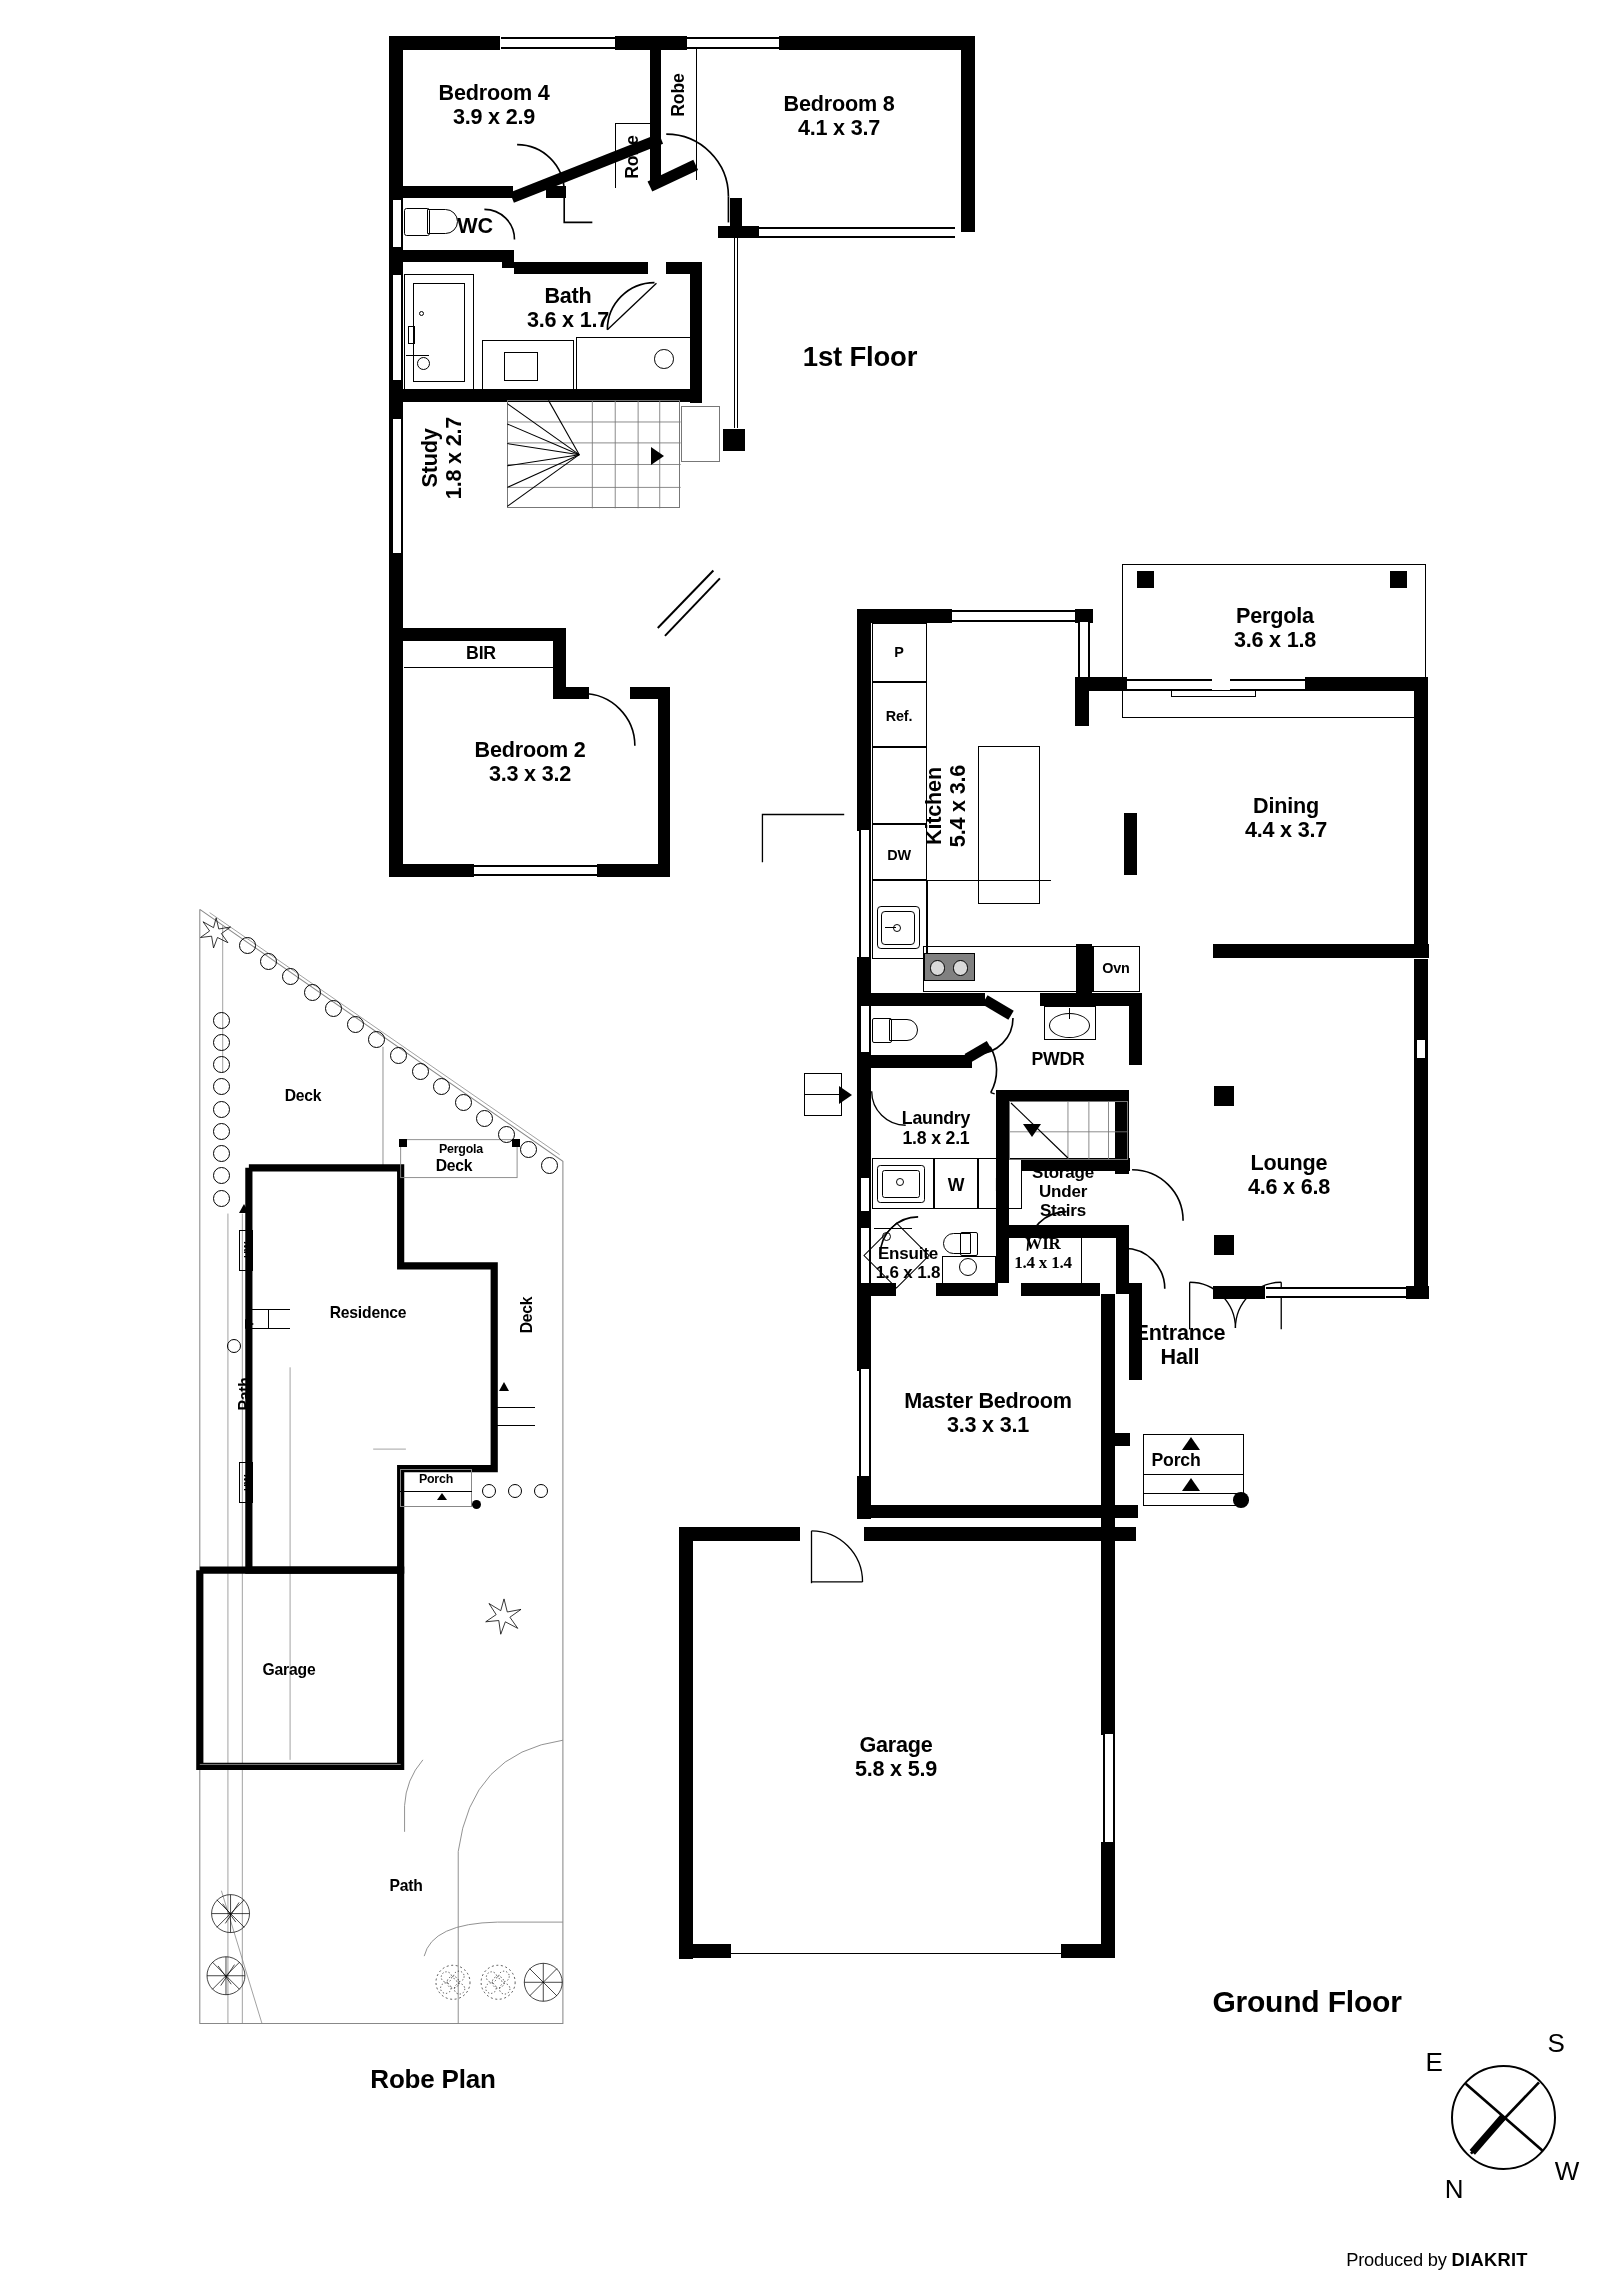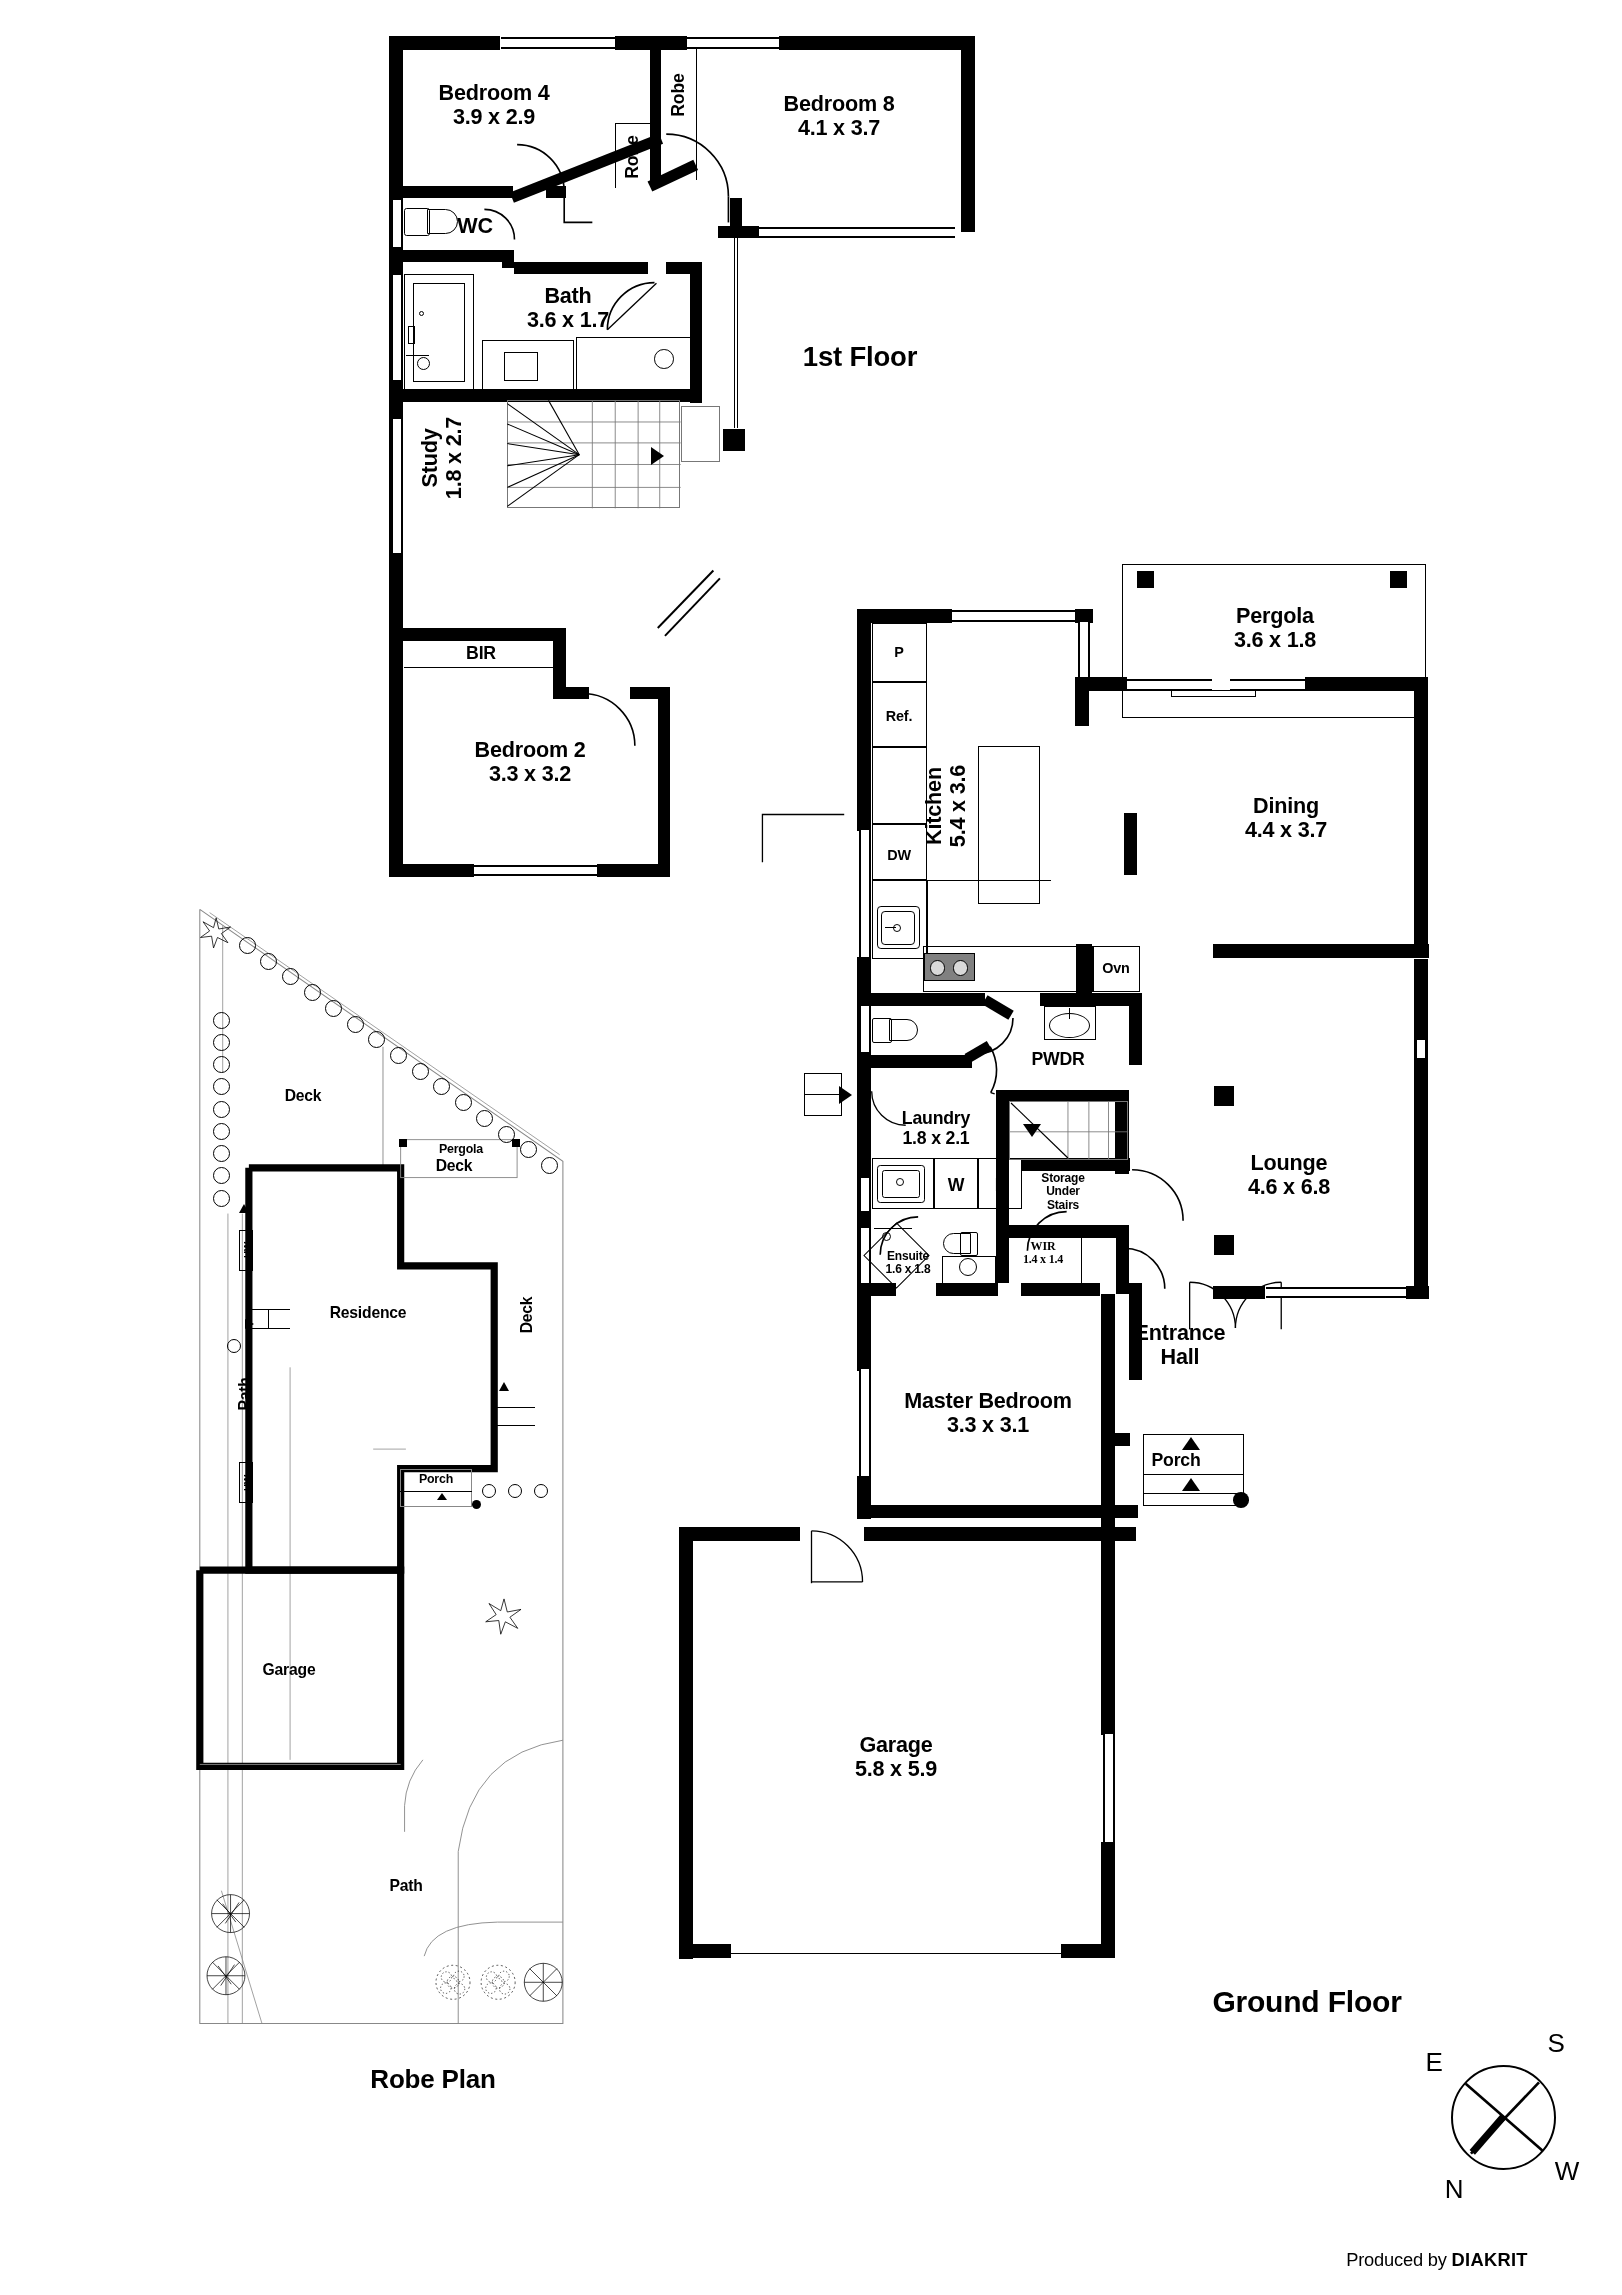--- a/index.html
+++ b/index.html
@@ -64,21 +64,21 @@
     position: absolute;
     font-weight: bold;
     text-align: center;
     line-height: 1.12;
     white-space: pre-line;
     letter-spacing: -0.2px;
   }
   .lbl.room      { font-size: 21.6px; }
   .lbl.room-sm   { font-size: 17.7px; }
   .lbl.tiny      { font-size: 14.4px; }
-  .lbl.micro     { font-size: 12px; }
+  .lbl.micro     { font-size: 17px; }
   .lbl.title     { font-size: 27.5px; }
   .lbl.site      { font-size: 15.7px; }
   .lbl.site-sm   { font-size: 12.4px; }
   .lbl.rot90     { transform: translate(-50%,-50%) rotate(-90deg); }
   .lbl.plain     { transform: translate(-50%,-50%); }
   .lbl.compass   { font-size: 26px; font-weight: normal; }
   .lbl.footer    { font-size: 18.3px; font-weight: normal; }
   .lbl.footer b  { font-weight: bold; letter-spacing: 0.3px; }
 
   

